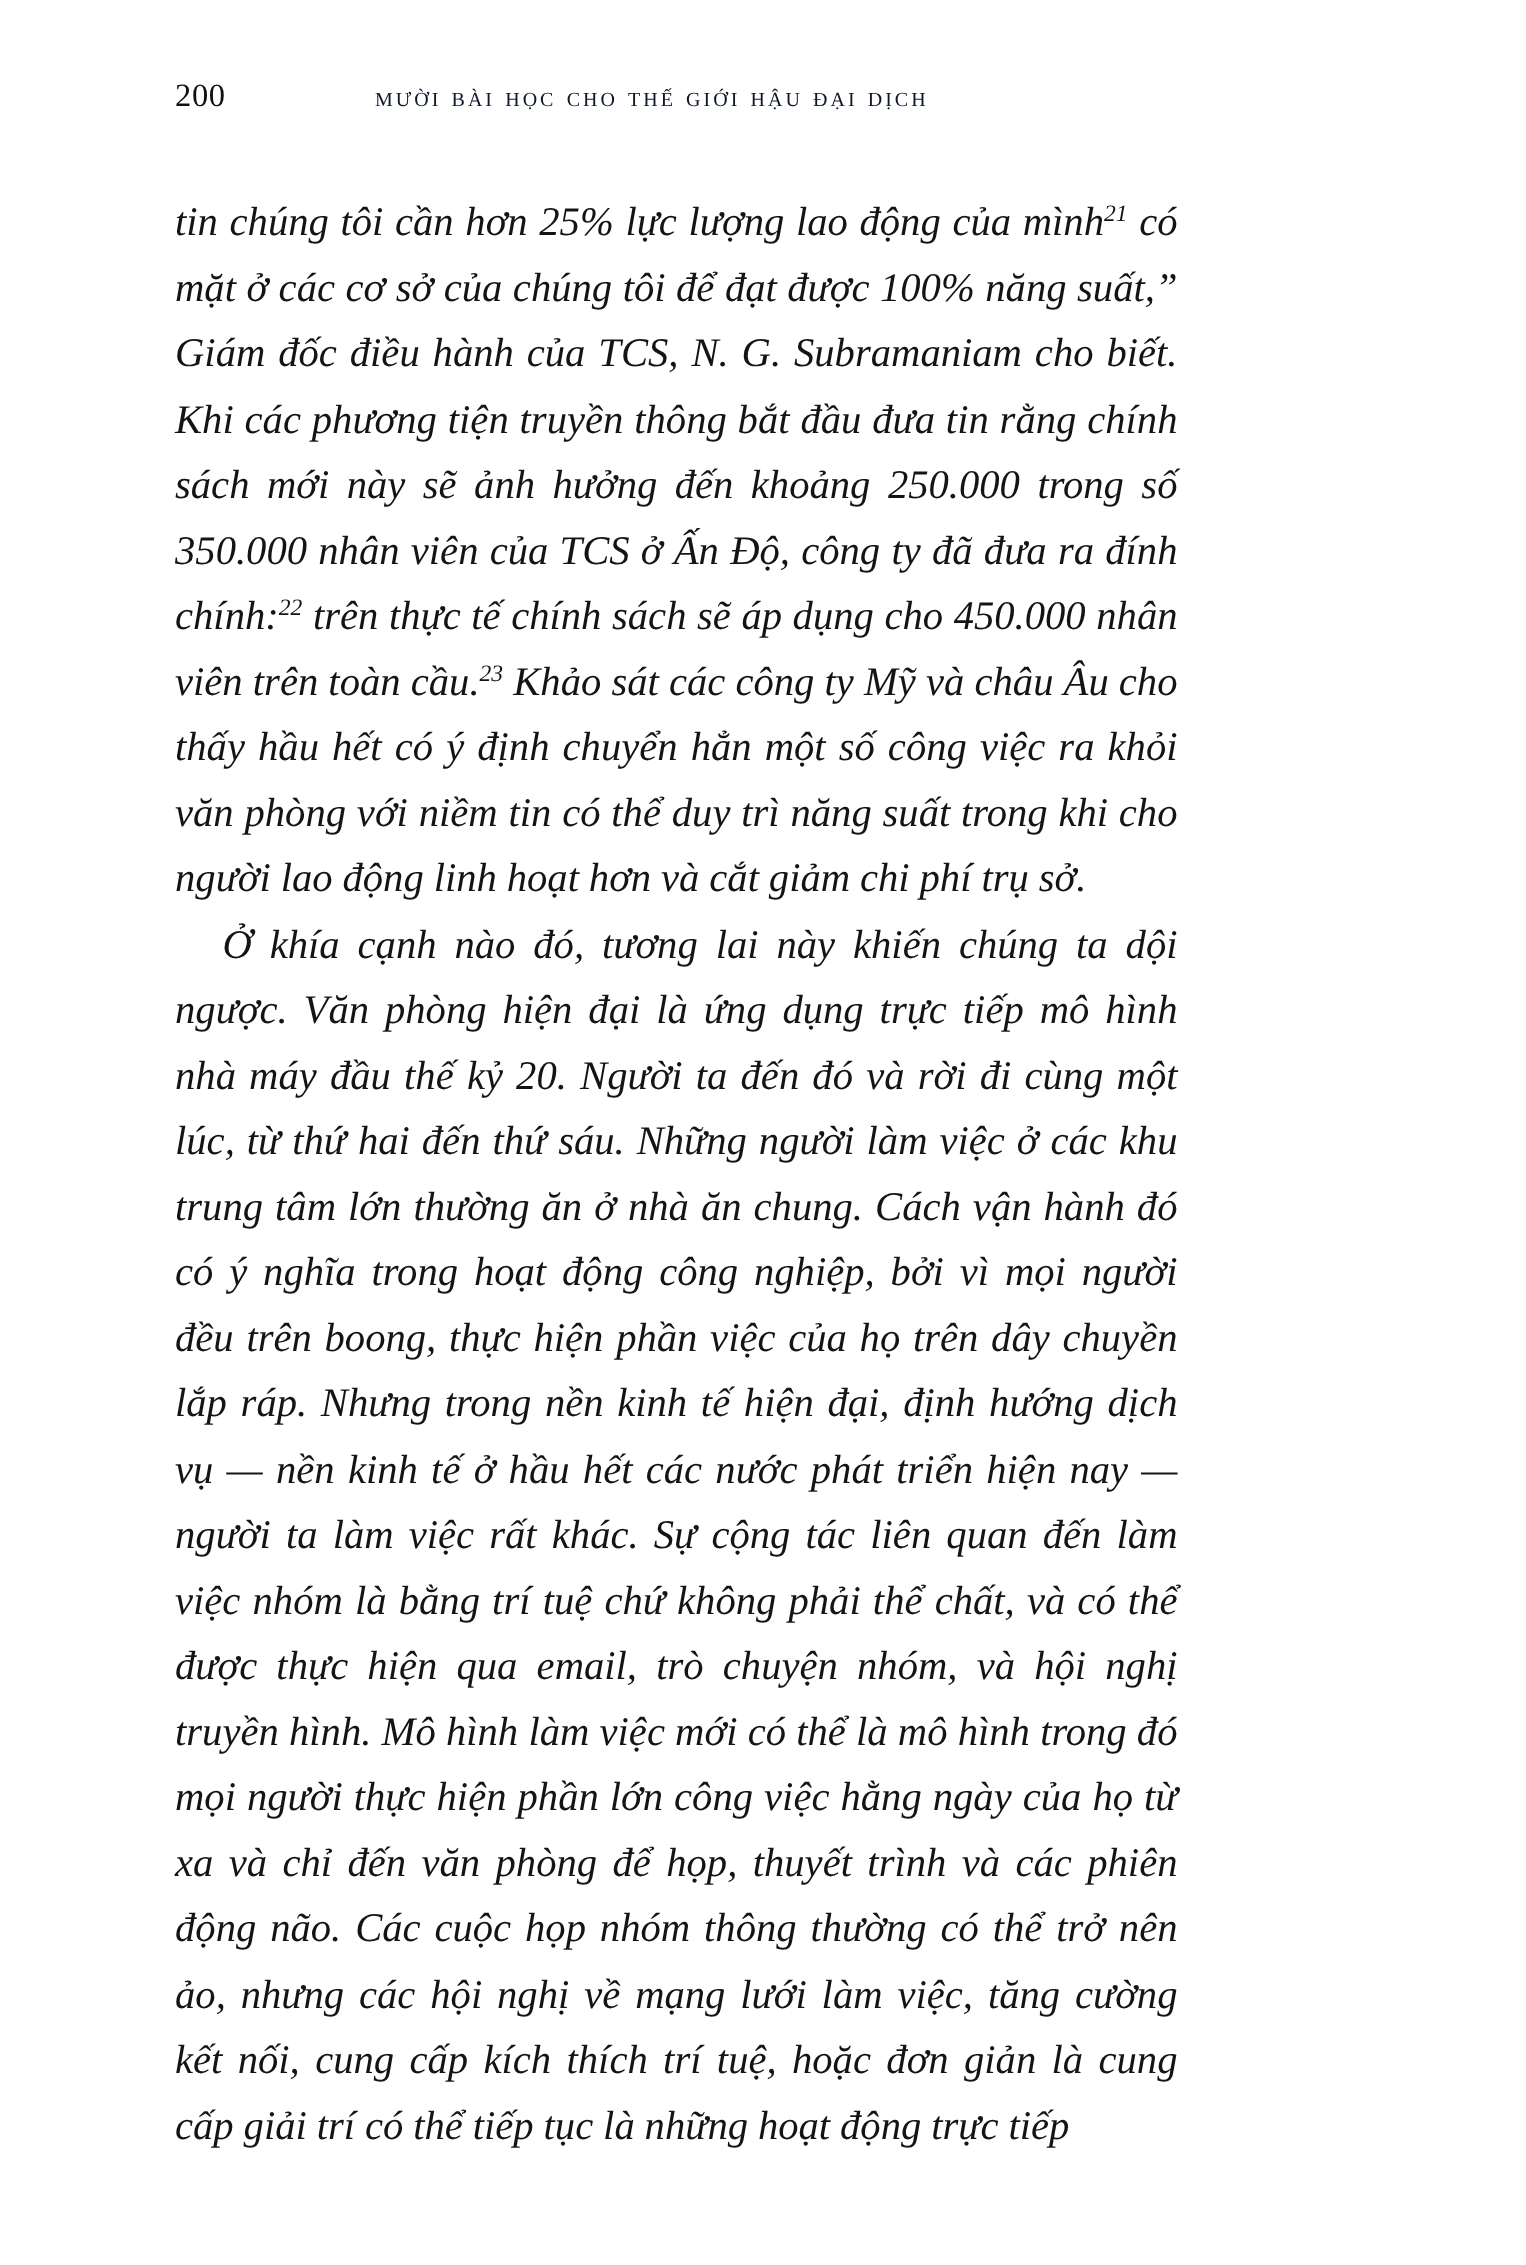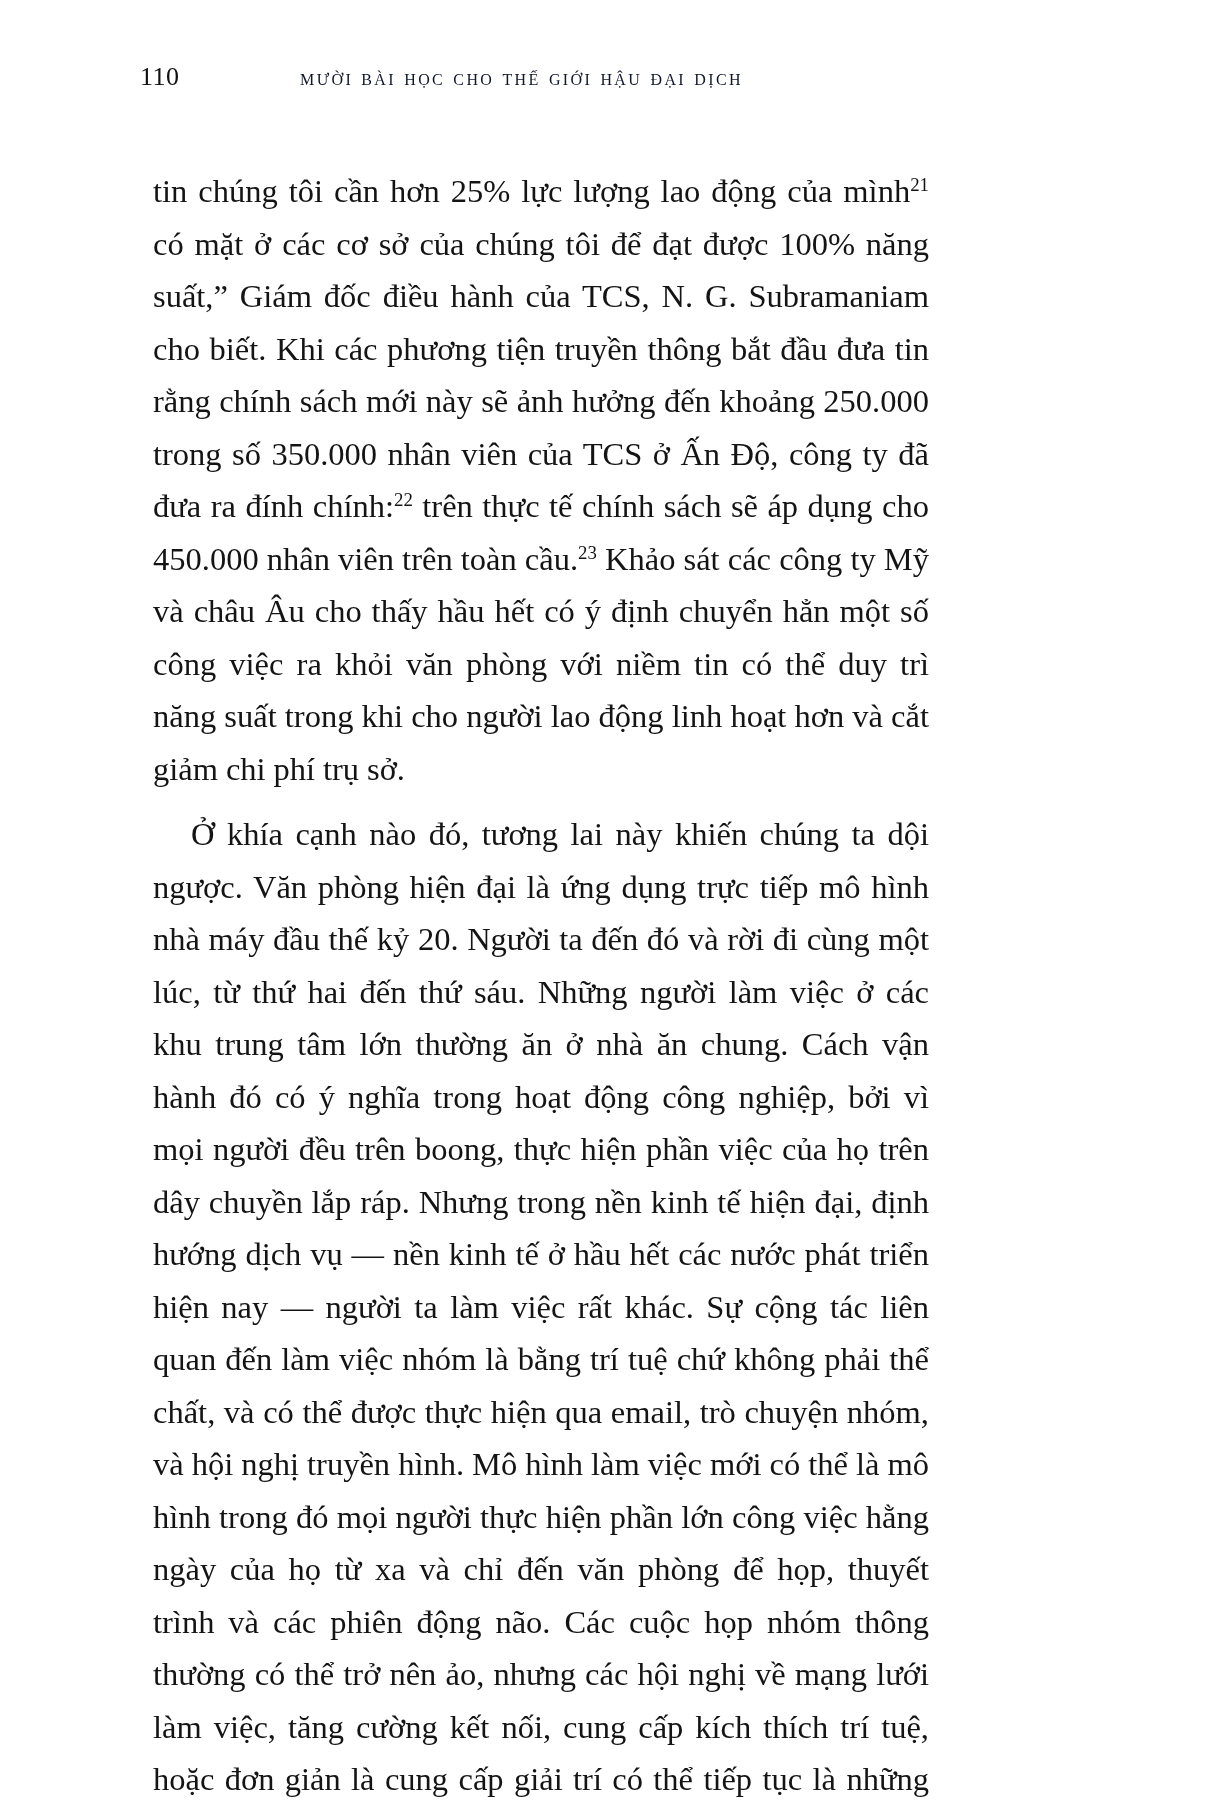--- a/index.html
+++ b/index.html
@@ -41,45 +41,46 @@
     color: #0f172a;
     white-space: nowrap;
   }
   .textblock {
     position: absolute;
     top: 152px;
     left: 140px;
     width: 802px;
   }
   p.body {
-    margin: 13px;
+    margin: 0;
     font-size: 32.5px;
     line-height: 52.5px;
     text-align: justify;
     text-justify: inter-word;
     word-spacing: -0.2px;
     hyphens: none;
     color: #141414;
+    font-style: italic;
   }
   p.body.indent {
     text-indent: 38px;
   }
   sup {
     font-size: 0.58em;
     line-height: 0;
     vertical-align: 0.58em;
   }
 </style>
 </head>
 <body>
 
 <div class="page">
 
   <div class="running-head">
-    <span class="folio">110</span>
+    <span class="folio">200</span>
     <span class="head-title">Mười bài học cho thế giới hậu đại dịch</span>
   </div>
 
   <div class="textblock" id="text-block">
       <p class="body"><span>tin chúng tôi cần hơn 25% lực lượng lao động của mình</span><sup>21</sup><span> có mặt ở các cơ sở của chúng tôi để đạt được 100% năng suất,” Giám đốc điều hành của TCS, N. G. Subramaniam cho biết. Khi các phương tiện truyền thông bắt đầu đưa tin rằng chính sách mới này sẽ ảnh hưởng đến khoảng 250.000 trong số 350.000 nhân viên của TCS ở Ấn Độ, công ty đã đưa ra đính chính:</span><sup>22</sup><span> trên thực tế chính sách sẽ áp dụng cho 450.000 nhân viên trên toàn cầu.</span><sup>23</sup><span> Khảo sát các công ty Mỹ và châu Âu cho thấy hầu hết có ý định chuyển hẳn một số công việc ra khỏi văn phòng với niềm tin có thể duy trì năng suất trong khi cho người lao động linh hoạt hơn và cắt giảm chi phí trụ sở.</span></p>
       <p class="body indent"><span>Ở khía cạnh nào đó, tương lai này khiến chúng ta dội ngược. Văn phòng hiện đại là ứng dụng trực tiếp mô hình nhà máy đầu thế kỷ 20. Người ta đến đó và rời đi cùng một lúc, từ thứ hai đến thứ sáu. Những người làm việc ở các khu trung tâm lớn thường ăn ở nhà ăn chung. Cách vận hành đó có ý nghĩa trong hoạt động công nghiệp, bởi vì mọi người đều trên boong, thực hiện phần việc của họ trên dây chuyền lắp ráp. Nhưng trong nền kinh tế hiện đại, định hướng dịch vụ — nền kinh tế ở hầu hết các nước phát triển hiện nay — người ta làm việc rất khác. Sự cộng tác liên quan đến làm việc nhóm là bằng trí tuệ chứ không phải thể chất, và có thể được thực hiện qua email, trò chuyện nhóm, và hội nghị truyền hình. Mô hình làm việc mới có thể là mô hình trong đó mọi người thực hiện phần lớn công việc hằng ngày của họ từ xa và chỉ đến văn phòng để họp, thuyết trình và các phiên động não. Các cuộc họp nhóm thông thường có thể trở nên ảo, nhưng các hội nghị về mạng lưới làm việc, tăng cường kết nối, cung cấp kích thích trí tuệ, hoặc đơn giản là cung cấp giải trí có thể tiếp tục là những hoạt động trực tiếp</span></p>
     </div>
 
 </div>
 

